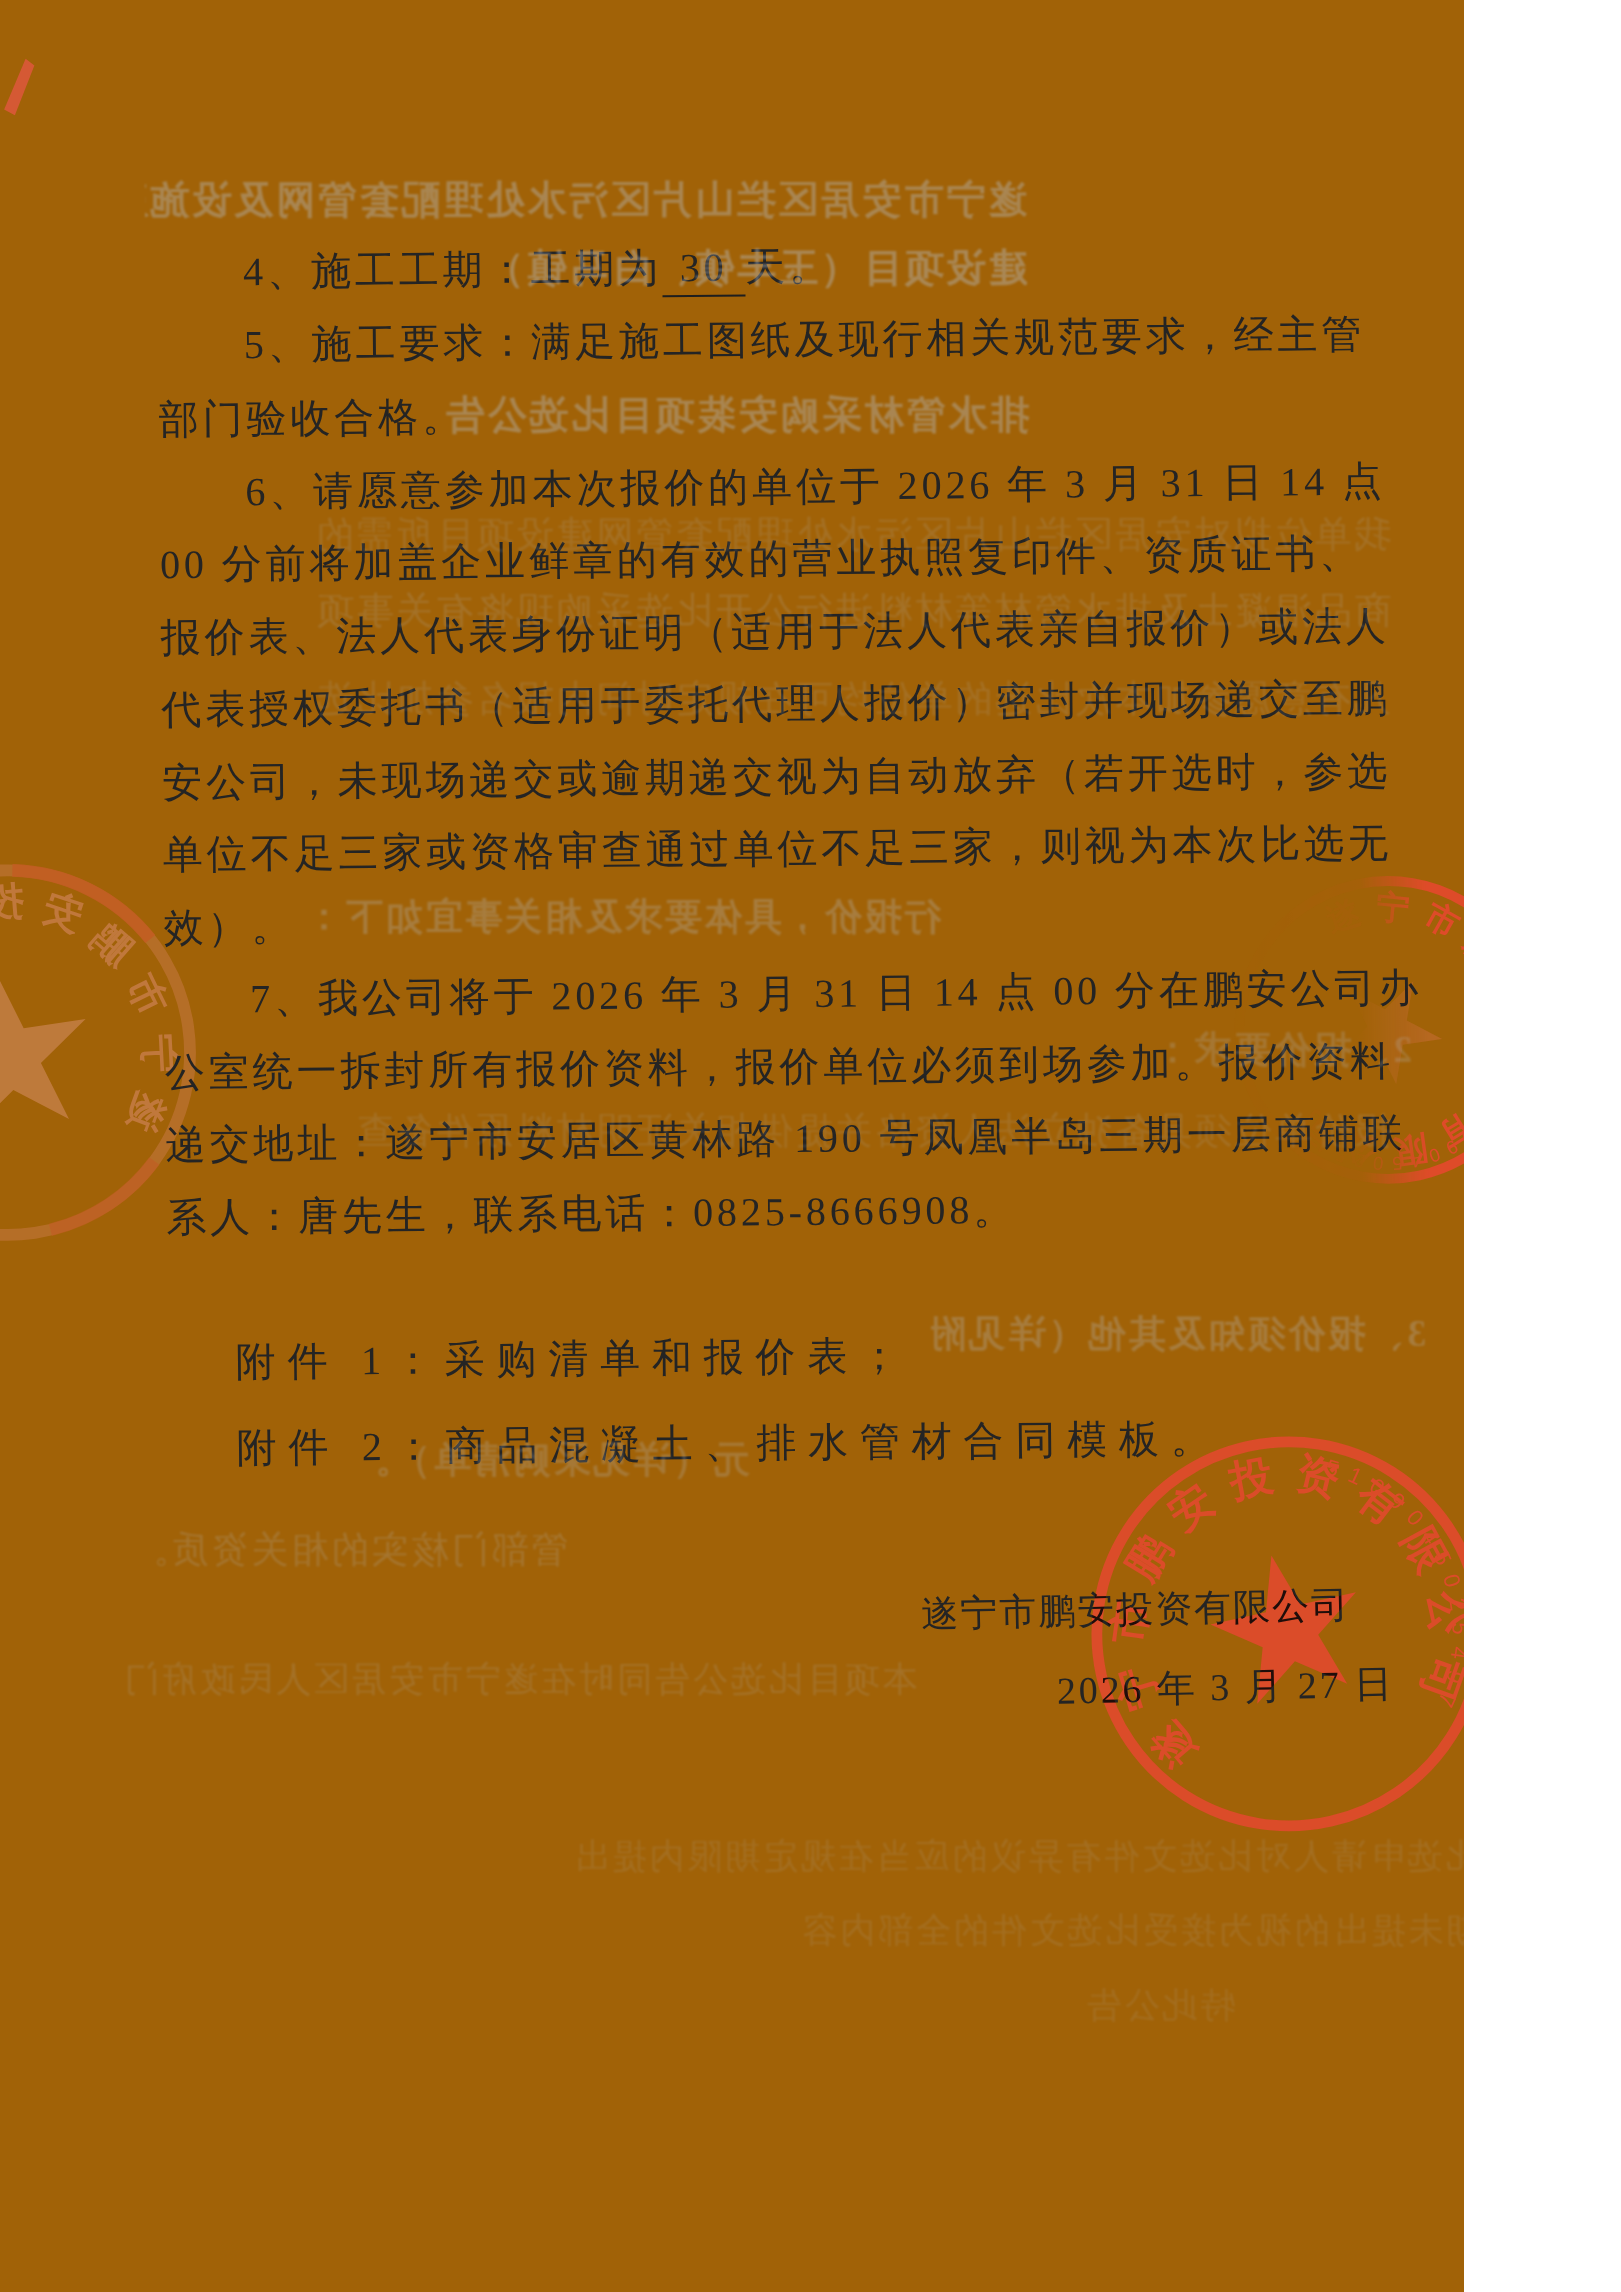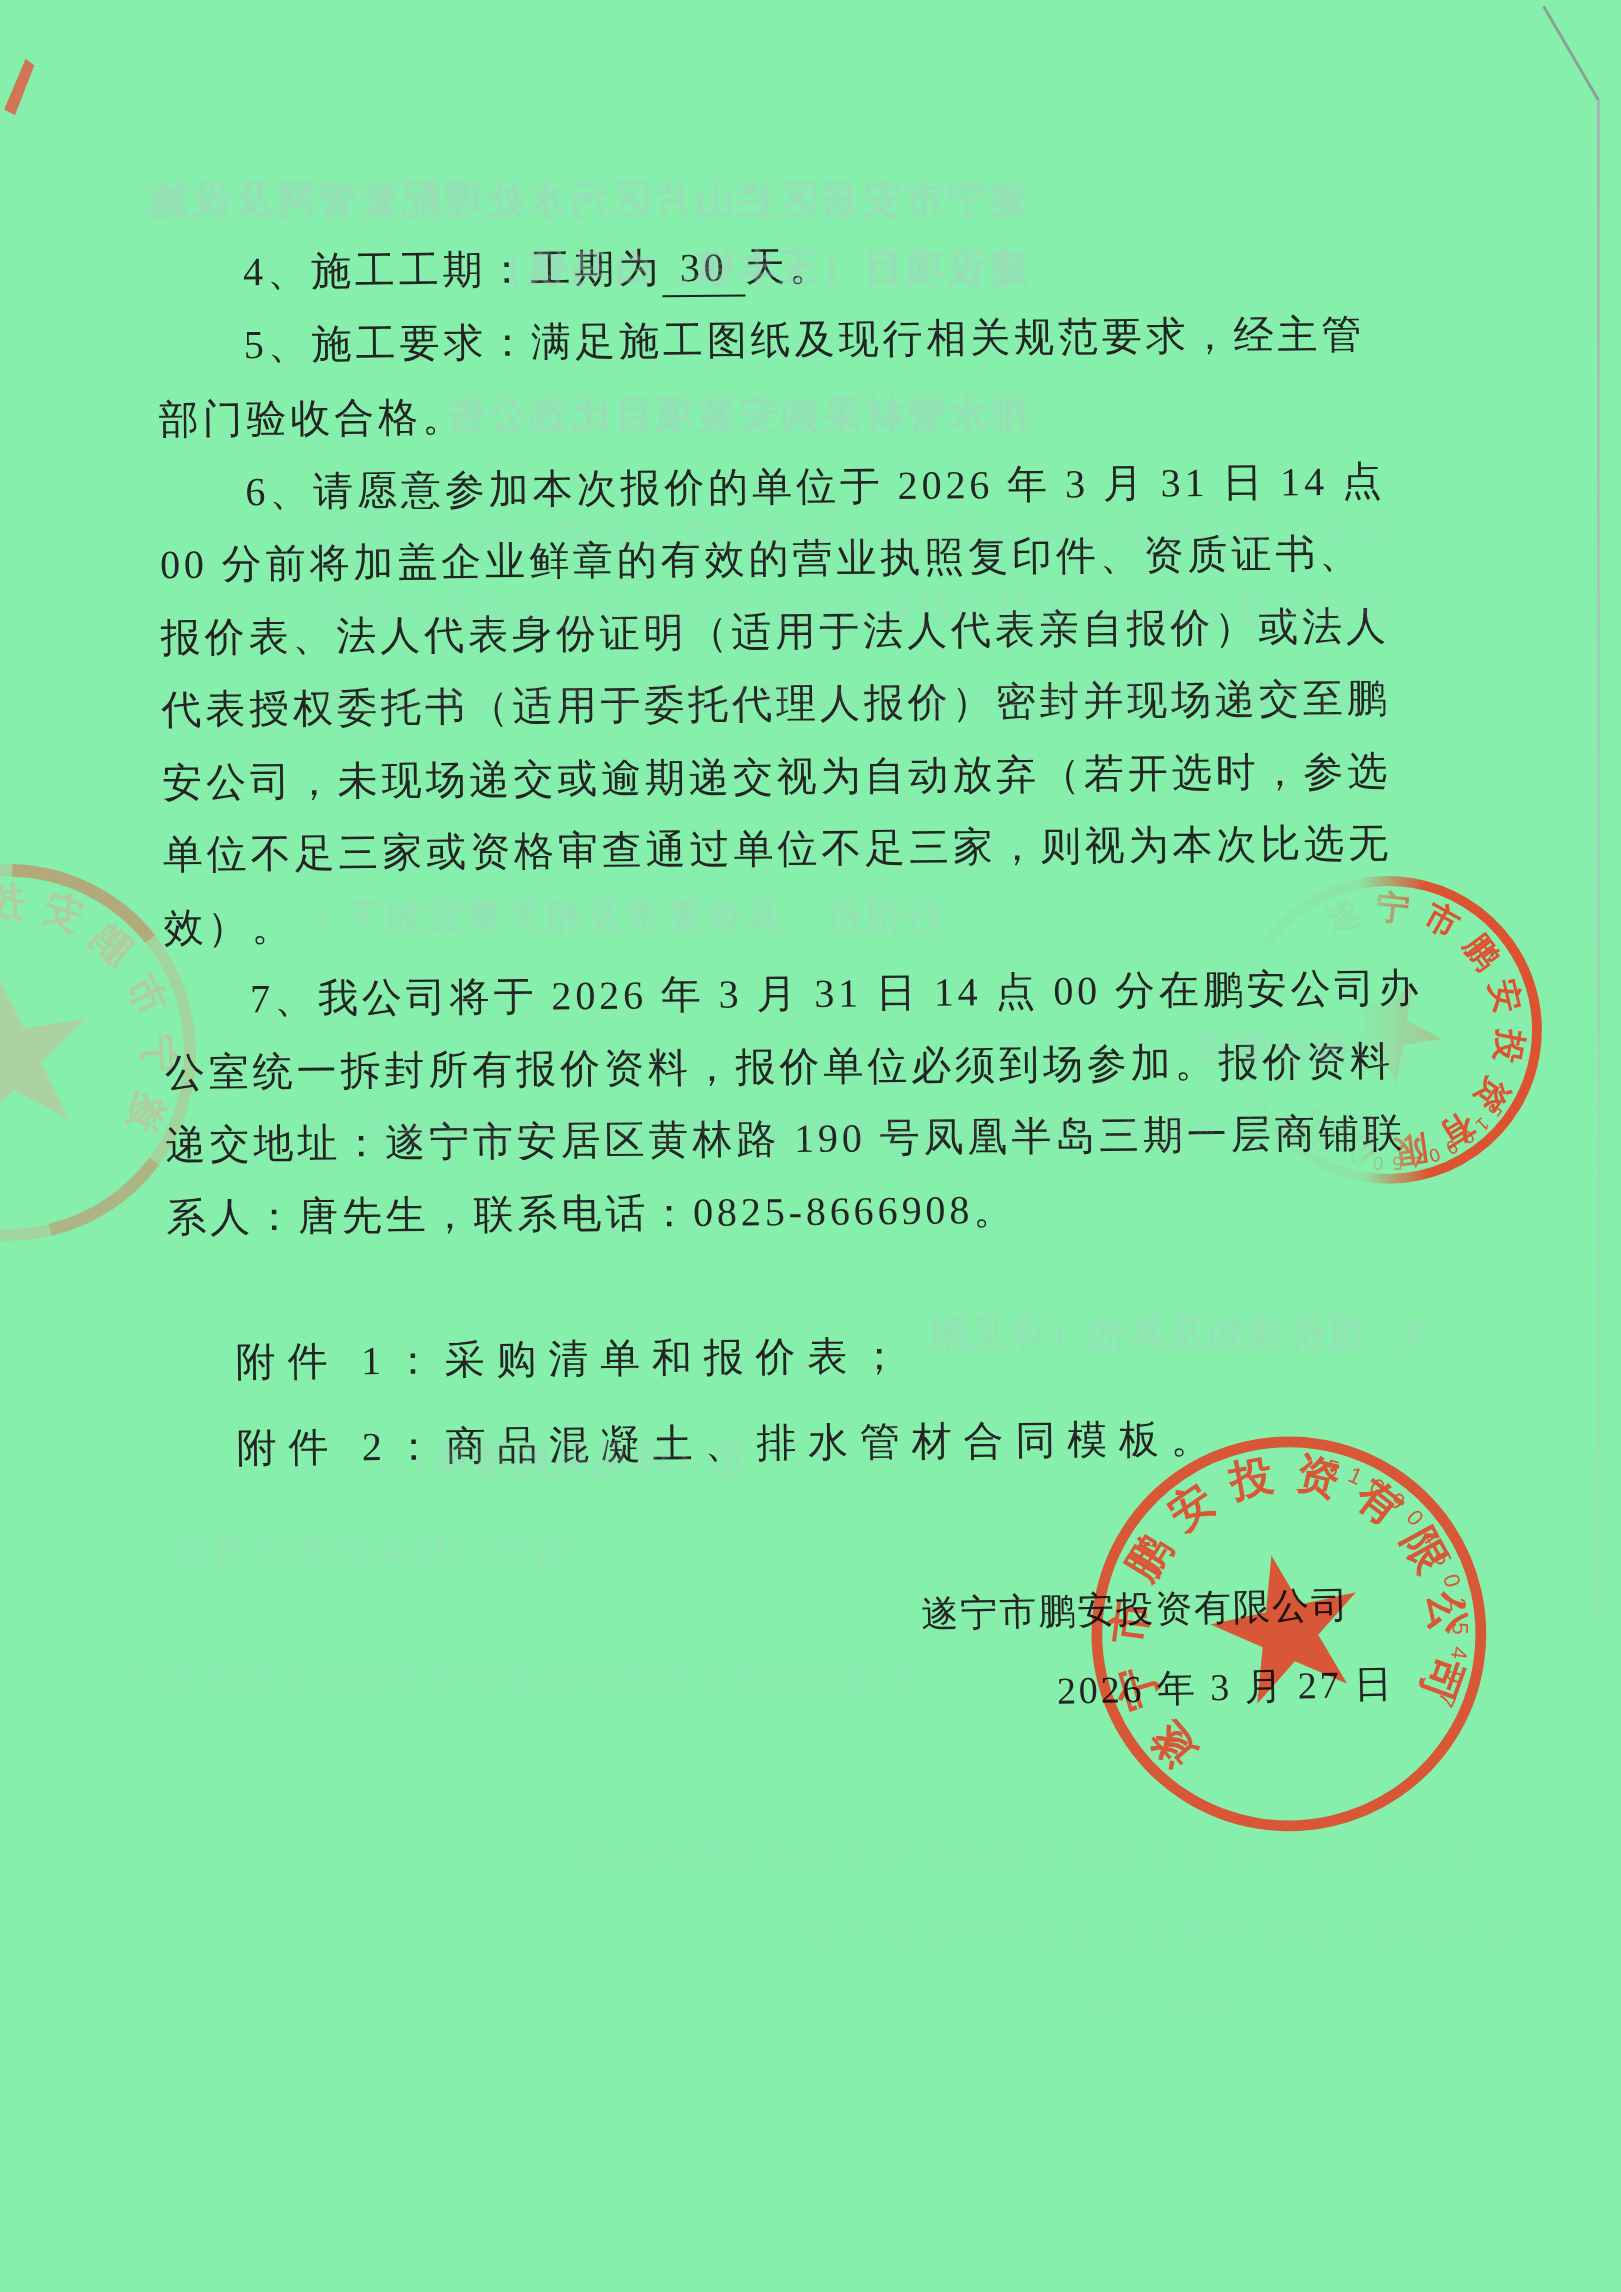--- a/index.html
+++ b/index.html
@@ -1,16 +1,16 @@
 <!DOCTYPE html>
 <html><head>
 <meta charset="utf-8">
 <style>
   html,body{margin:0;padding:0;background:#ffffff;}
-  .page{position:relative;width:1621px;height:2293px;background:#86efac;overflow:hidden;
+  .page{position:relative;width:1464px;height:2293px;background:#a16207;overflow:hidden;
         font-family:"Liberation Serif","DejaVu Serif",serif;}
   .scan{position:absolute;left:0;top:0;width:100%;height:100%;
         transform:rotate(-0.55deg);transform-origin:804px 1078px;}
   
   .bodyline{position:absolute;left:165px;width:1245px;font-size:40px;line-height:51px;
             color:#242424;letter-spacing:3.9px;white-space:nowrap;z-index:3;}
   .indent{padding-left:86px;}
   .attach{letter-spacing:11.8px;left:233px;}
   .u-val{display:inline-block;border-bottom:2.9px solid #1e1e1e;padding:0 17.6px 2px 17.6px;}
   .sig-company{position:absolute;left:916px;top:1588px;font-size:37px;letter-spacing:2px;

